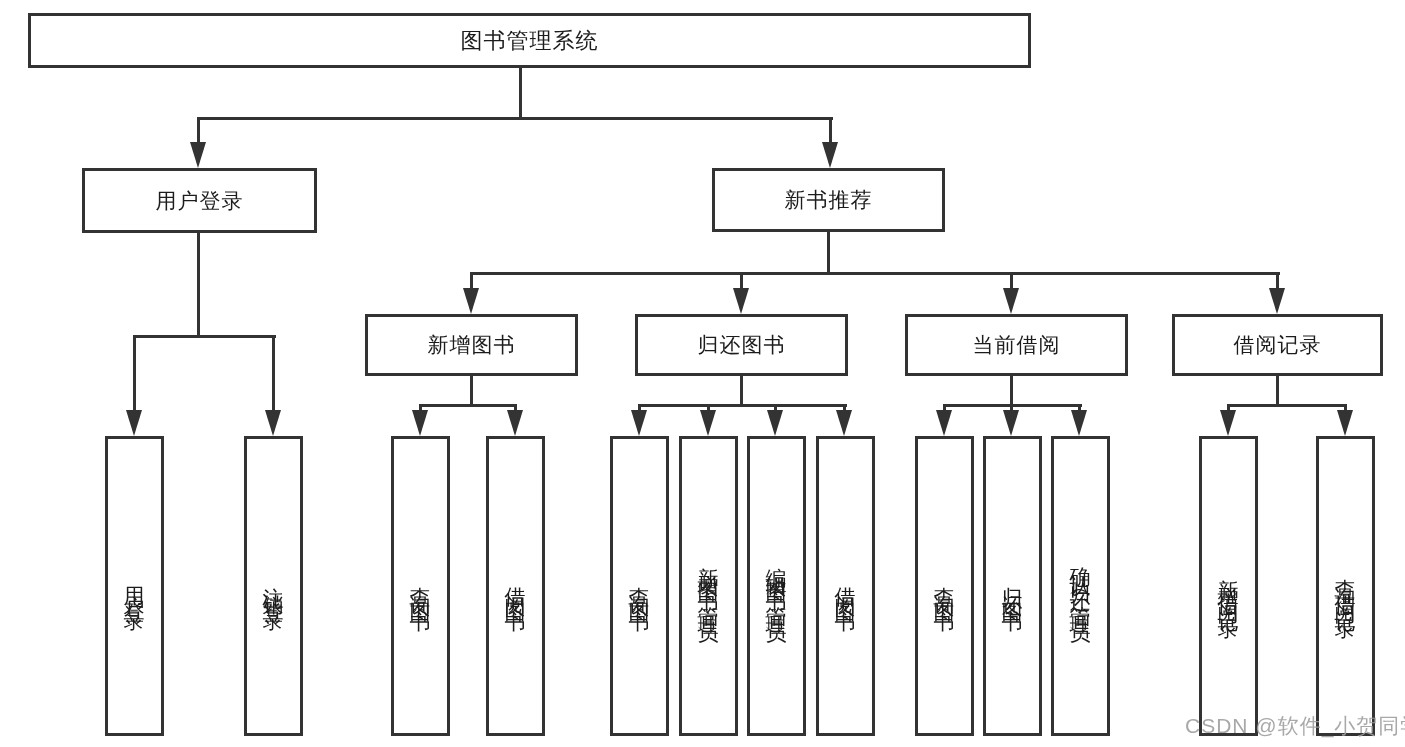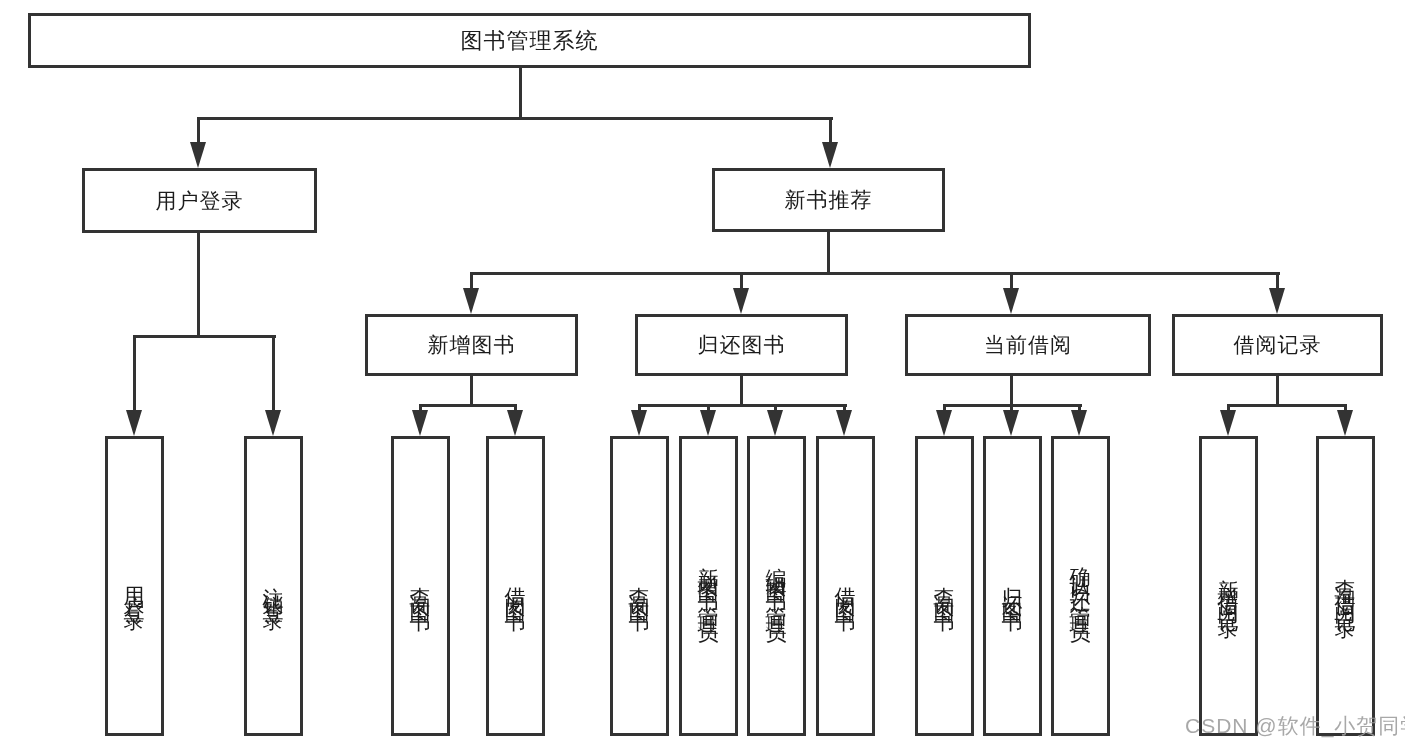--- a/index.html
+++ b/index.html
@@ -69,21 +69,21 @@
 <div class="arr" style="left:463px;top:288px;"></div>
 <div class="v" style="left:740px;top:272px;height:18px;"></div>
 <div class="arr" style="left:733px;top:288px;"></div>
 <div class="v" style="left:1010px;top:272px;height:18px;"></div>
 <div class="arr" style="left:1003px;top:288px;"></div>
 <div class="v" style="left:1276px;top:272px;height:18px;"></div>
 <div class="arr" style="left:1269px;top:288px;"></div>
 
 <div class="box" style="left:365px;top:314px;width:213px;height:62px;">新增图书</div>
 <div class="box" style="left:635px;top:314px;width:213px;height:62px;">归还图书</div>
-<div class="box" style="left:905px;top:314px;width:246px;height:62px;">当前借阅</div>
+<div class="box" style="left:905px;top:314px;width:223px;height:62px;">当前借阅</div>
 <div class="box" style="left:1172px;top:314px;width:211px;height:62px;">借阅记录</div>
 
 <div class="v" style="left:470px;top:376px;height:31px;"></div>
 <div class="h" style="left:419px;top:404px;width:98px;"></div>
 <div class="v" style="left:419px;top:404px;height:10px;"></div>
 <div class="arr" style="left:412px;top:410px;"></div>
 <div class="v" style="left:514px;top:404px;height:10px;"></div>
 <div class="arr" style="left:507px;top:410px;"></div>
 
 <div class="v" style="left:740px;top:376px;height:31px;"></div>

